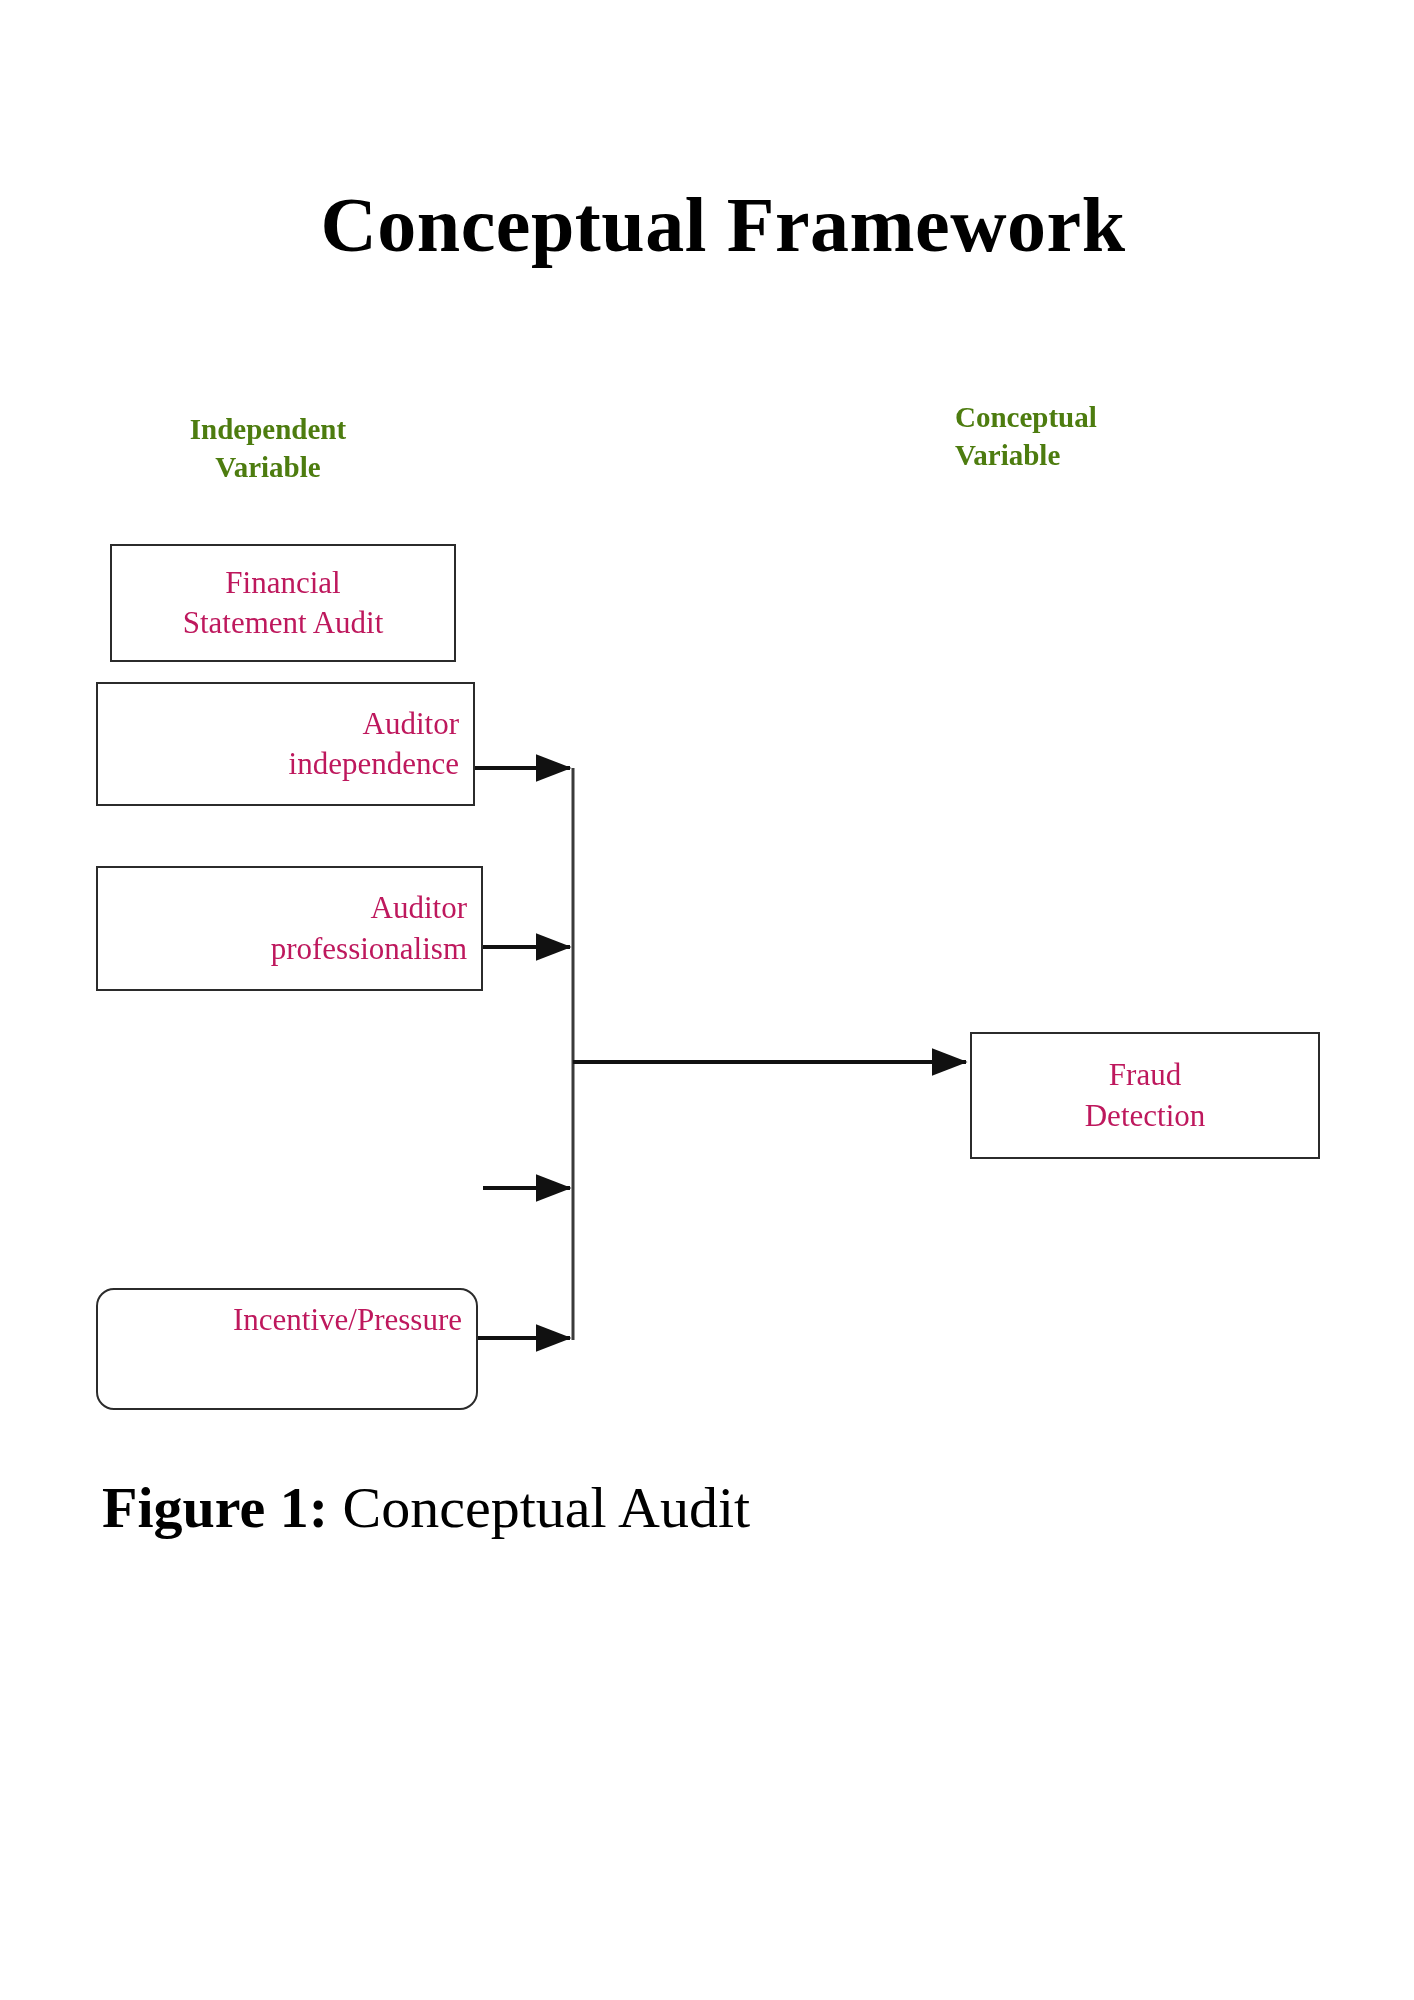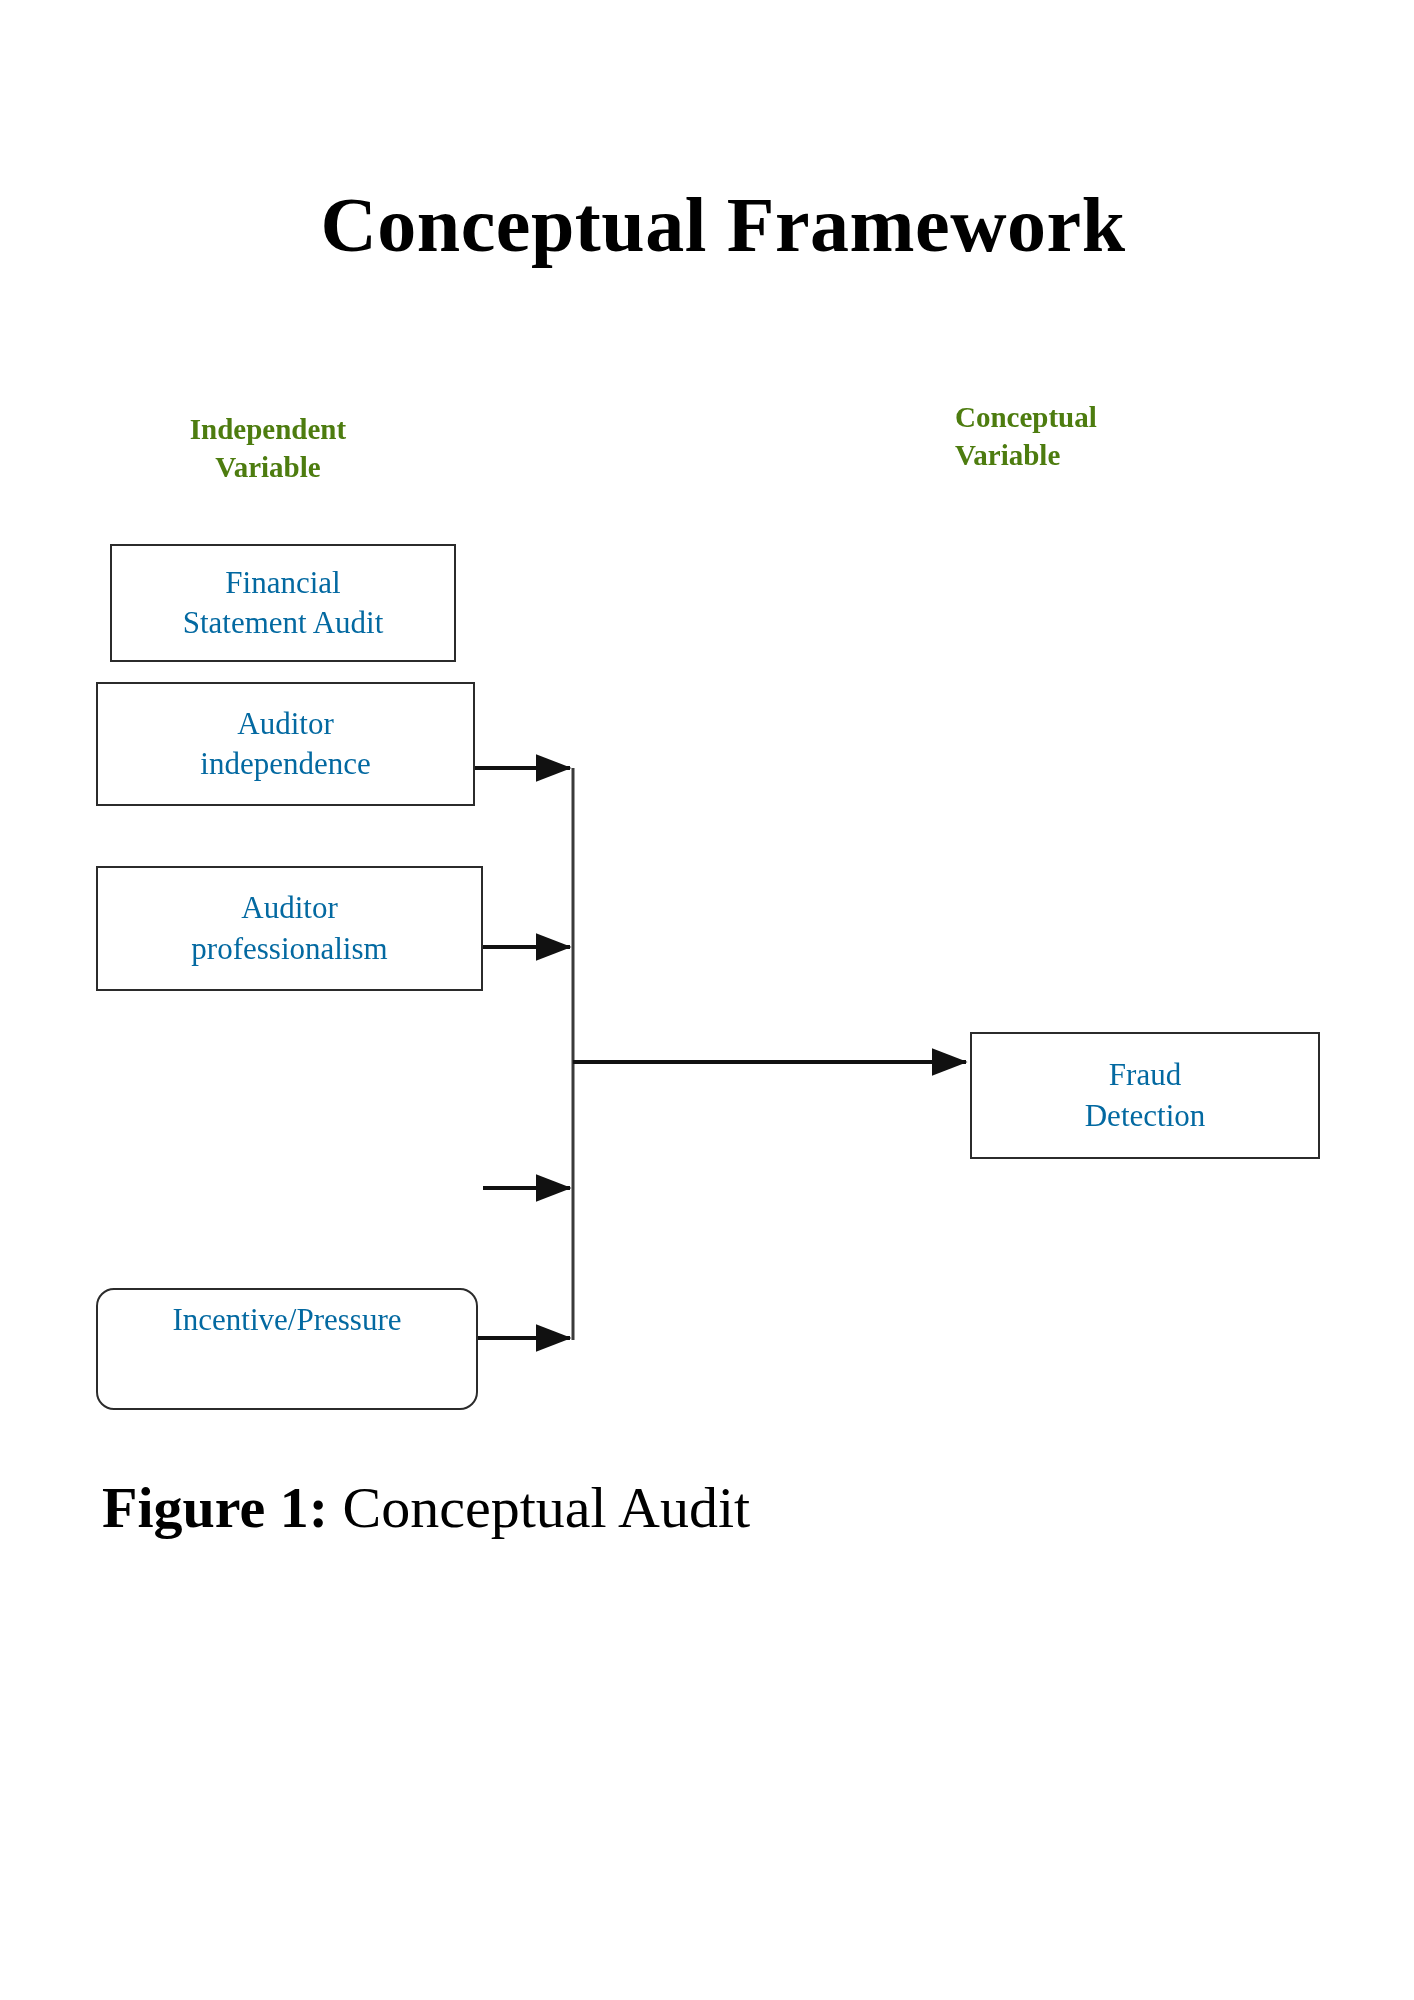--- a/index.html
+++ b/index.html
@@ -57,31 +57,31 @@
   }
 
   
   .node {
     position: absolute;
     box-sizing: border-box;
     background: #ffffff;
     border: 2px solid #2b2b2b;
     font-size: 31px;
     line-height: 1.30;
-    color: #0369a1;
+    color: #be185d;
     padding: 10px 14px;
   }
   .node .node-label {
     display: block;
   }
   .node.center .node-label {
     text-align: center;
   }
   .node.left .node-label {
-    text-align: center;
+    text-align: right;
   }
   .node.vcenter {
     display: flex;
     flex-direction: column;
     justify-content: center;
   }
   .node.vtop {
     display: flex;
     flex-direction: column;
     justify-content: flex-start;

